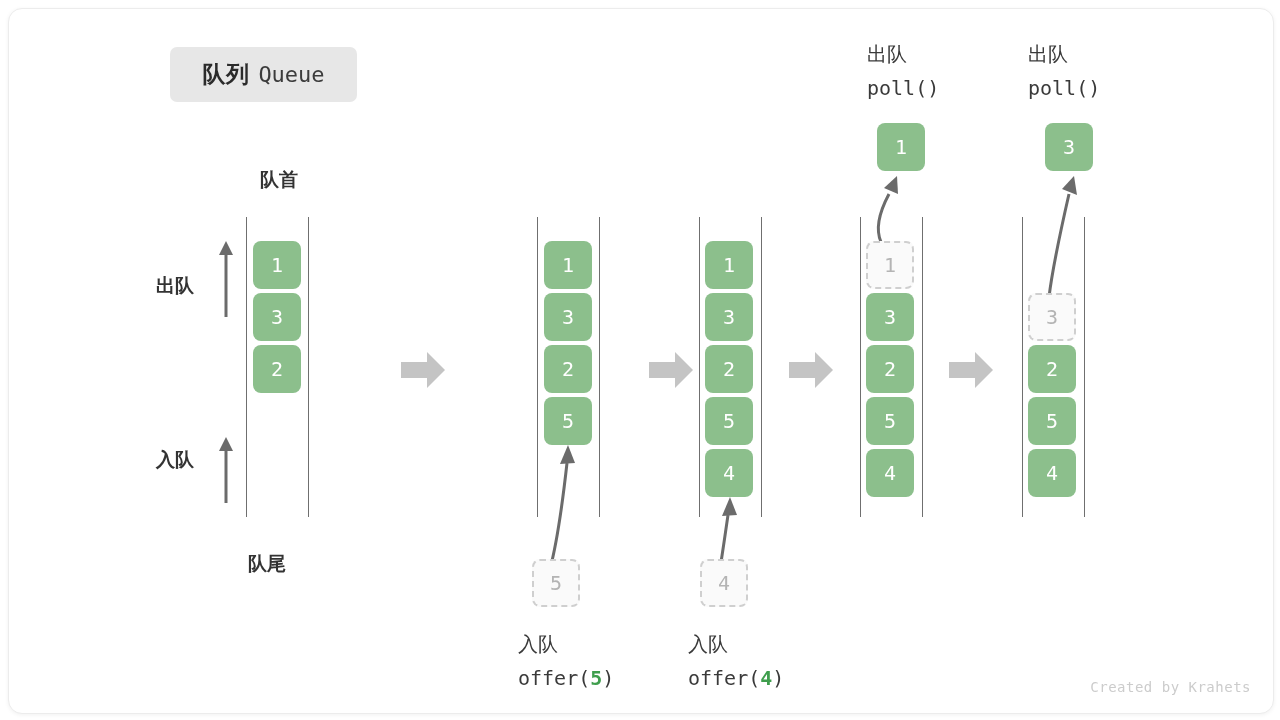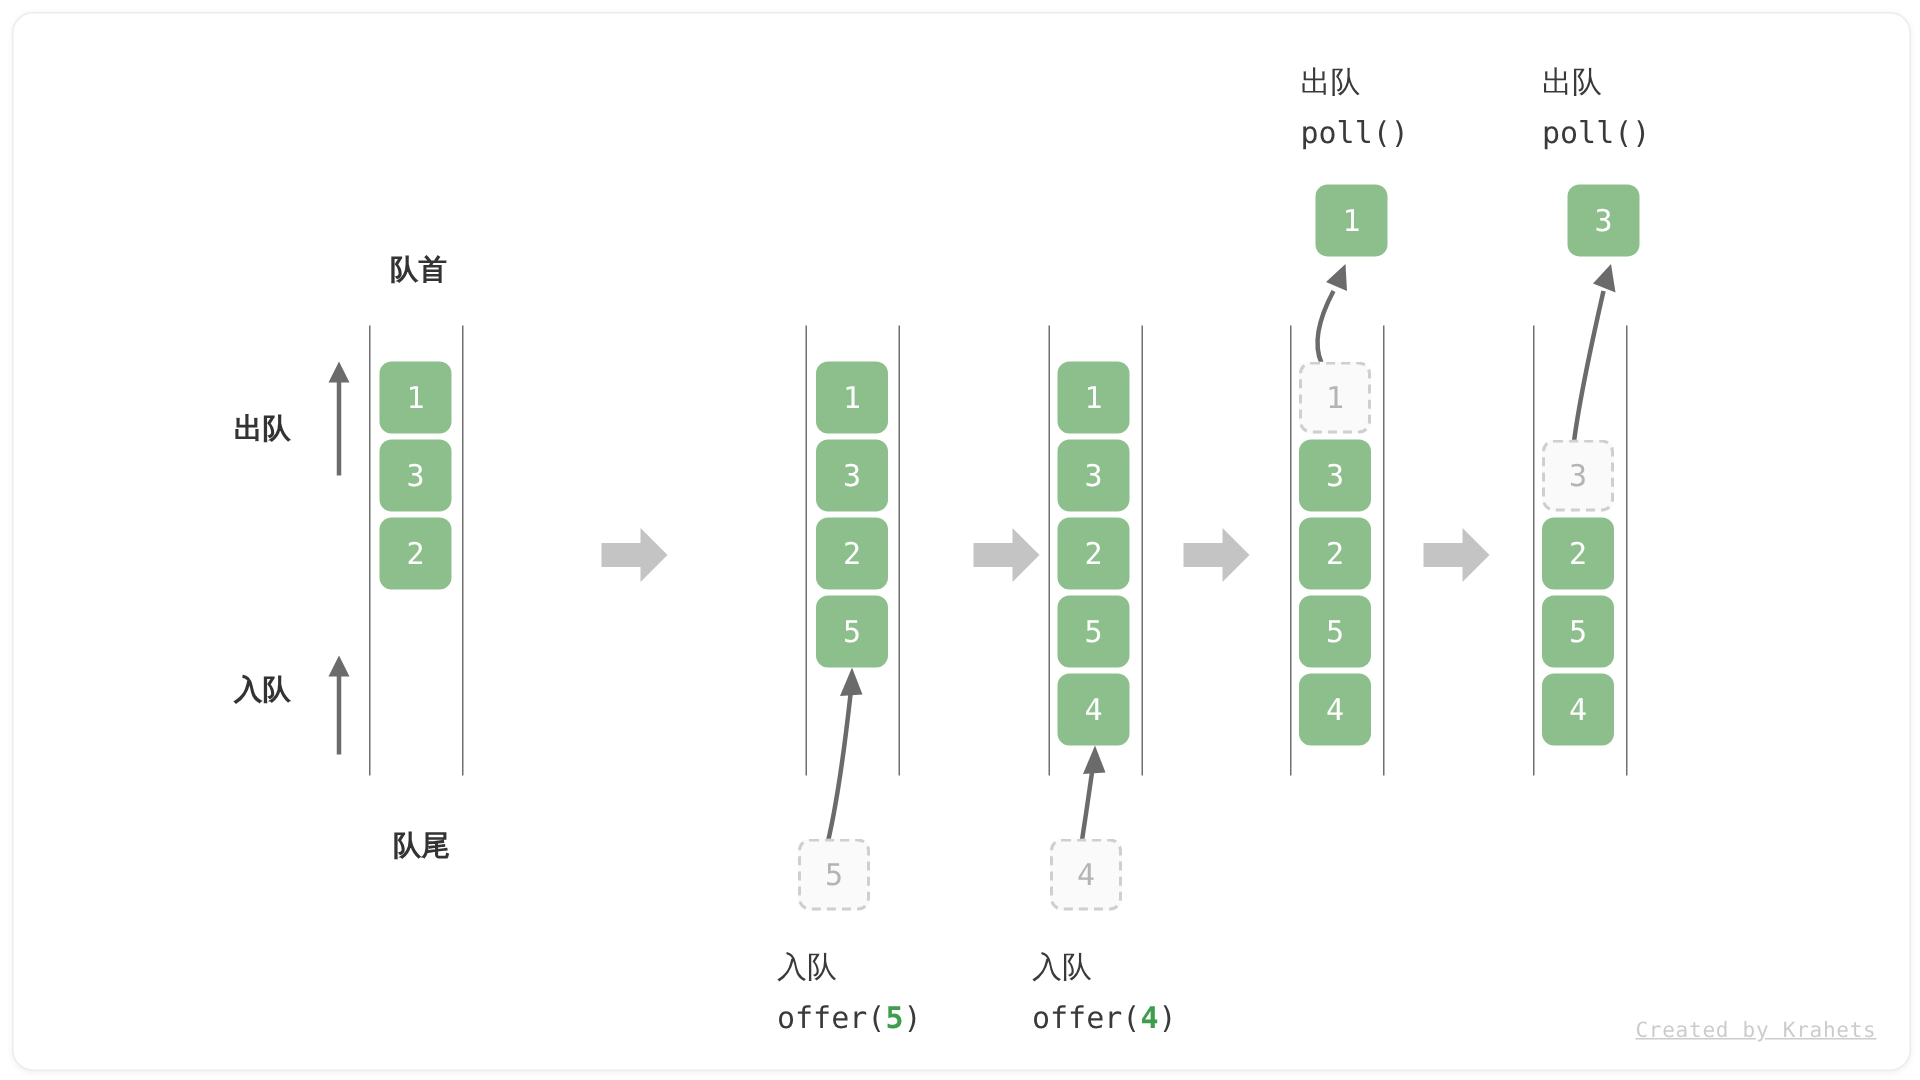--- a/index.html
+++ b/index.html
@@ -114,33 +114,36 @@
 
   
   #watermark {
     right: 22px;
     bottom: 18px;
     font-size: 14px;
     color: #cccccc;
     font-family: "DejaVu Sans Mono", "Liberation Mono", monospace;
     letter-spacing: 0.5px;
     white-space: nowrap;
-    text-decoration: underline;
   }
 
   svg { display: block; overflow: visible; }
 </style>
 </head>
 <body>
 
 <div id="canvas">
 
+  <div class="abs" id="title-chip">
+    <span class="cn">队列</span>
+    <span class="en">Queue</span>
+  </div>
 
   <div class="abs cn-bold" style="left:251px; top:158px;">队首</div>
-  <div class="abs cn-bold" style="left:253px; top:542px;">队尾</div>
+  <div class="abs cn-bold" style="left:239px; top:542px;">队尾</div>
 
   <div class="abs cn-bold" style="left:147px; top:264px;">出队</div>
   <div class="abs" style="left:208px; top:232px;">
     <svg width="18" height="76" viewBox="0 0 18 76">
       <line x1="9" y1="76" x2="9" y2="12" stroke="#6b6b6b" stroke-width="3"></line>
       <path d="M9 0 L16 14 L2 14 Z" fill="#6b6b6b"></path>
     </svg>
   </div>
 
   <div class="abs cn-bold" style="left:147px; top:438px;">入队</div>

